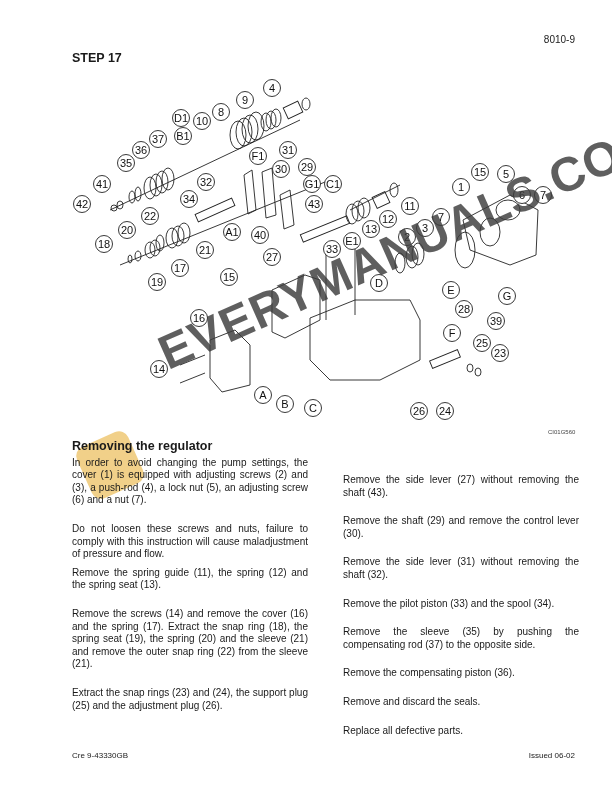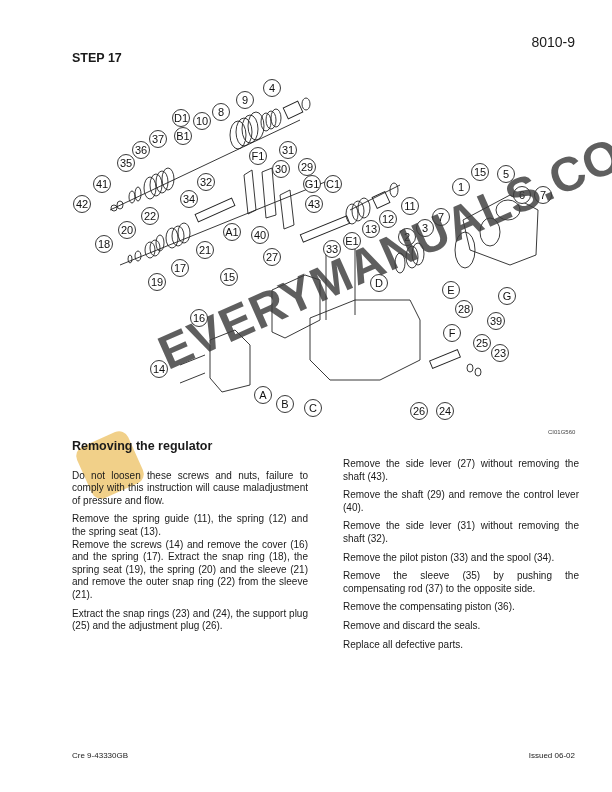--- a/index.html
+++ b/index.html
@@ -1,27 +1,27 @@
 <!DOCTYPE html>
 <html><head>
 <meta charset="utf-8">
 <style>
   html, body { margin:0; padding:0; background:#ffffff; }
   body { width:612px; height:792px; position:relative; overflow:hidden;
          font-family:"Liberation Sans", sans-serif; color:#1a1a1a; }
-  .page-code { position:absolute; right:37px; top:34px; font-size:14px; }
+  .page-code { position:absolute; right:37px; top:34px; font-size:10px; }
   .step-title { position:absolute; left:72px; top:51px; font-size:12.5px; font-weight:bold; }
   .figure { position:absolute; left:60px; top:74px; width:530px; height:370px; }
   .fig-code { position:absolute; left:548px; top:429px; font-size:6px; color:#444; }
   .col { position:absolute; font-size:10px; line-height:12.6px; text-align:justify; }
   .col-left { left:72px; top:440px; width:236px; }
   .col-right { left:343px; top:458px; width:236px; }
-  .section-title { font-size:12.5px; font-weight:bold; margin:0 0 17px 0; }
+  .section-title { font-size:12.5px; font-weight:bold; margin:0 0 4px 0; }
   .sub-title { font-weight:bold; margin:6px 0 6px 0; font-size:10px; }
-  .para { margin:0 0 6px 0; }
+  .para { margin:16px 0 6px 0; }
   .para.tight { margin:0; }
   .footer-left { position:absolute; left:72px; top:751px; font-size:8px; }
   .footer-right { position:absolute; right:37px; top:751px; font-size:8px; }
   .wm { position:absolute; left:150px; top:330px; font-size:48px; font-weight:bold; color:rgba(60,60,60,0.82);
         transform:rotate(-24deg); transform-origin:left top; letter-spacing:1px; white-space:nowrap; }
   .wm-logo { position:absolute; left:82px; top:437px; width:56px; height:56px; border-radius:10px;
              background:rgba(230,170,40,0.55); transform:rotate(-24deg); }
   .callout { font-family:"Liberation Sans", sans-serif; font-size:11px; }
 </style>
 </head>
@@ -352,29 +352,30 @@
     </g>
 </svg>
 
 <div class="fig-code">CI01G560</div>
 
 <div class="wm-logo"></div>
 <div class="wm">EVERYMANUALS.COM</div>
 
 <div class="col col-left">
   <div class="section-title">Removing the regulator</div>
+  <p class="para tight">In order to avoid changing the pump settings, the cover (1) is equipped with adjusting screws (2) and (3), a push-rod (4), a lock nut (5), an adjusting screw (6) and a nut (7).</p>
   <p class="para">Do not loosen these screws and nuts, failure to comply with this instruction will cause maladjustment of pressure and flow.</p>
   <p class="para tight">Remove the spring guide (11), the spring (12) and the spring seat (13).</p>
   <p class="para">Remove the screws (14) and remove the cover (16) and the spring (17). Extract the snap ring (18), the spring seat (19), the spring (20) and the sleeve (21) and remove the outer snap ring (22) from the sleeve (21).</p>
   <p class="para">Extract the snap rings (23) and (24), the support plug (25) and the adjustment plug (26).</p>
 </div>
 
 <div class="col col-right">
   <p class="para">Remove the side lever (27) without removing the shaft (43).</p>
-  <p class="para">Remove the shaft (29) and remove the control lever (40).</p>
+  <p class="para">Remove the shaft (29) and remove the control lever (30).</p>
   <p class="para">Remove the side lever (31) without removing the shaft (32).</p>
   <p class="para">Remove the pilot piston (33) and the spool (34).</p>
   <p class="para">Remove the sleeve (35) by pushing the compensating rod (37) to the opposite side.</p>
   <p class="para">Remove the compensating piston (36).</p>
   <p class="para">Remove and discard the seals.</p>
   <p class="para">Replace all defective parts.</p>
 </div>
 
 <div class="footer-left">Cre  9-43330GB</div>
 <div class="footer-right">Issued 06-02</div>

